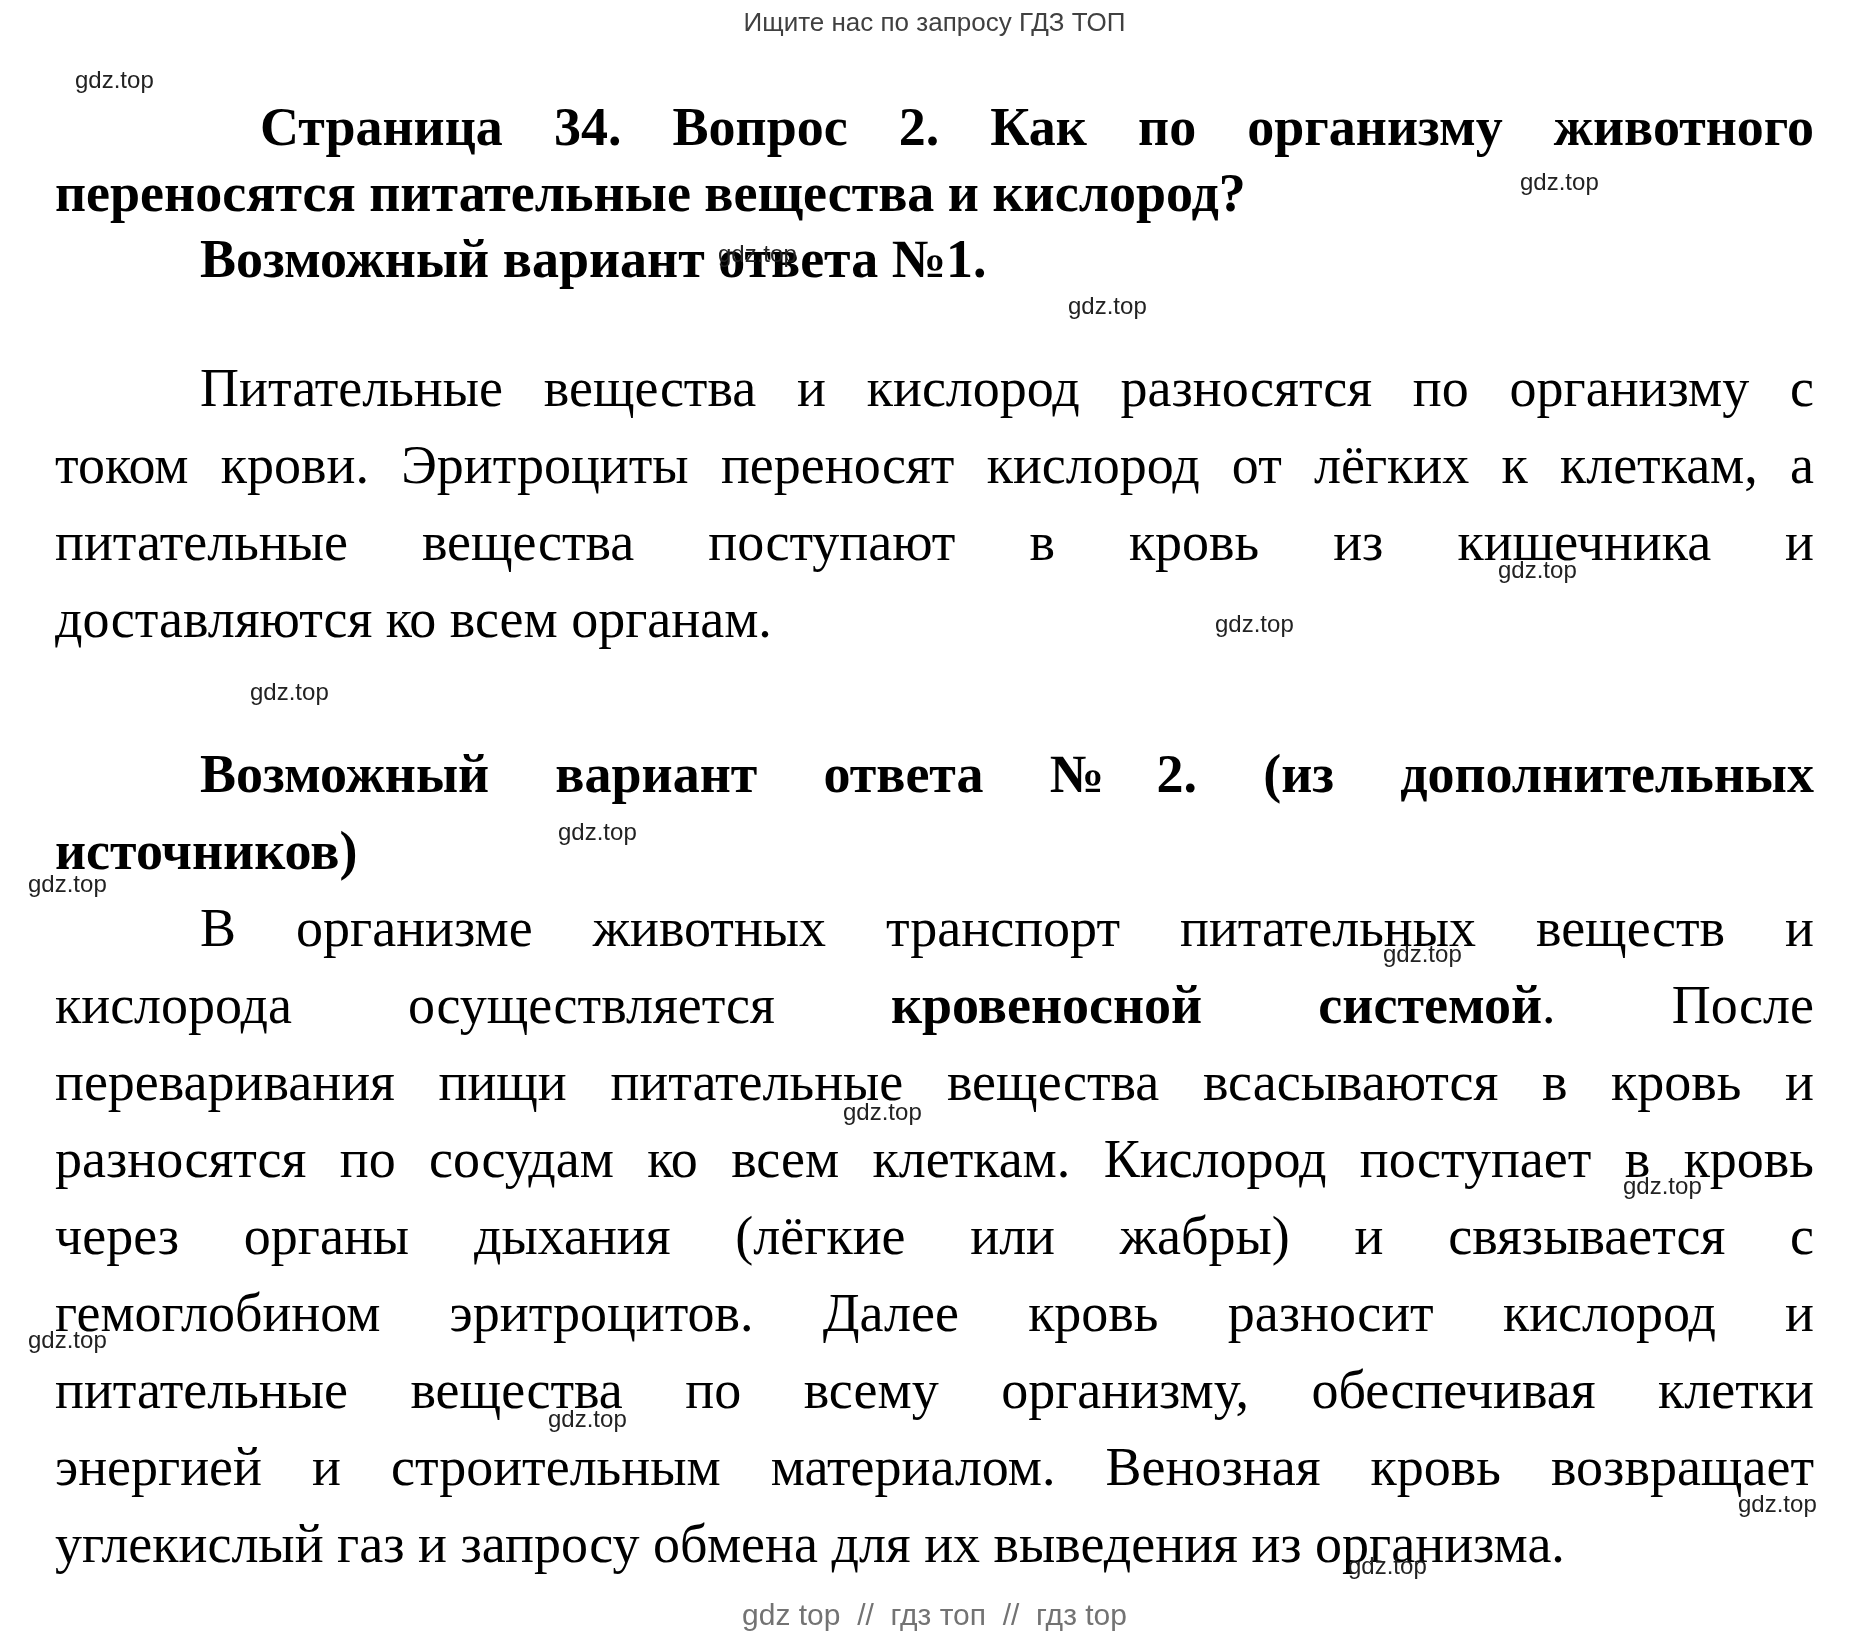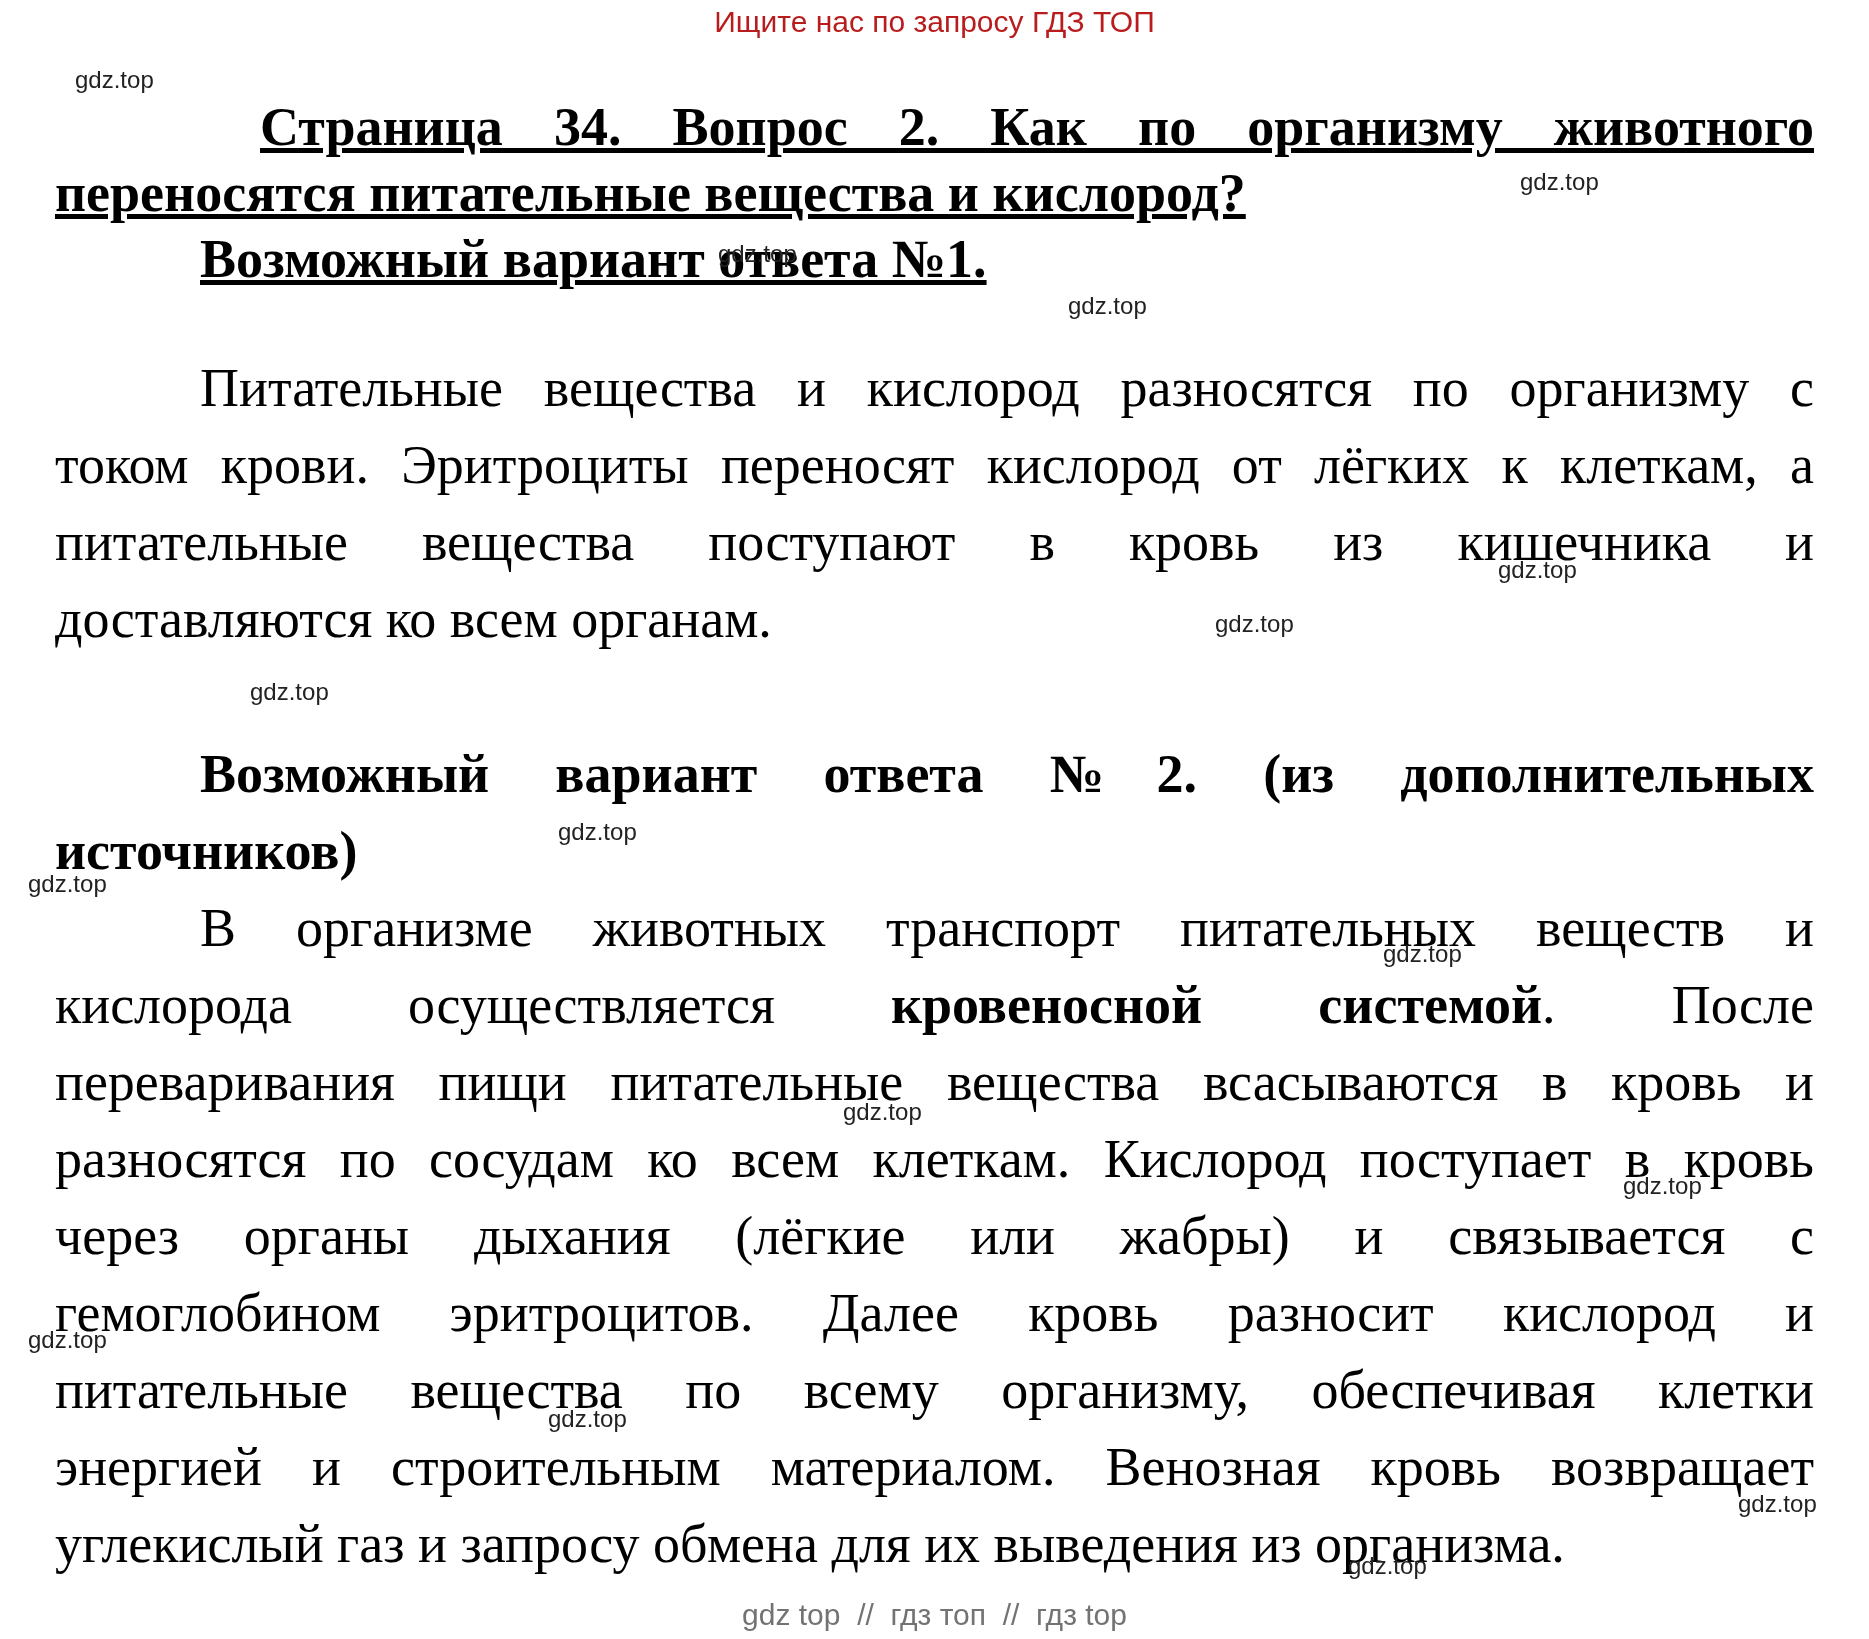--- a/index.html
+++ b/index.html
@@ -13,37 +13,36 @@
     position: relative;
     overflow: hidden;
     font-family: "Liberation Serif", "DejaVu Serif", serif;
     color: #000000;
   }
   .promo {
     height: 44px;
     line-height: 44px;
     text-align: center;
     font-family: "Liberation Sans", "DejaVu Sans", sans-serif;
-    font-size: 30px;
-    color: #b91c1c;
+    font-size: 26px;
+    color: #404040;
   }
   .content {
     padding: 0 55px;
   }
   .line {
     font-size: 54px;
     line-height: 77px;
     text-align: justify;
     text-align-last: justify;
     white-space: normal;
   }
   .hline {
     line-height: 66px;
     font-weight: bold;
-    text-decoration: underline;
   }
   .bold { font-weight: bold; }
   .left { text-align-last: left; }
   .indent { text-indent: 145px; }
   .indent-lg { text-indent: 205px; }
   .heading { margin-top: 50px; }
   .para1 { margin-top: 58px; }
   .subhead2 { margin-top: 78px; }
   .wm {
     position: absolute;

